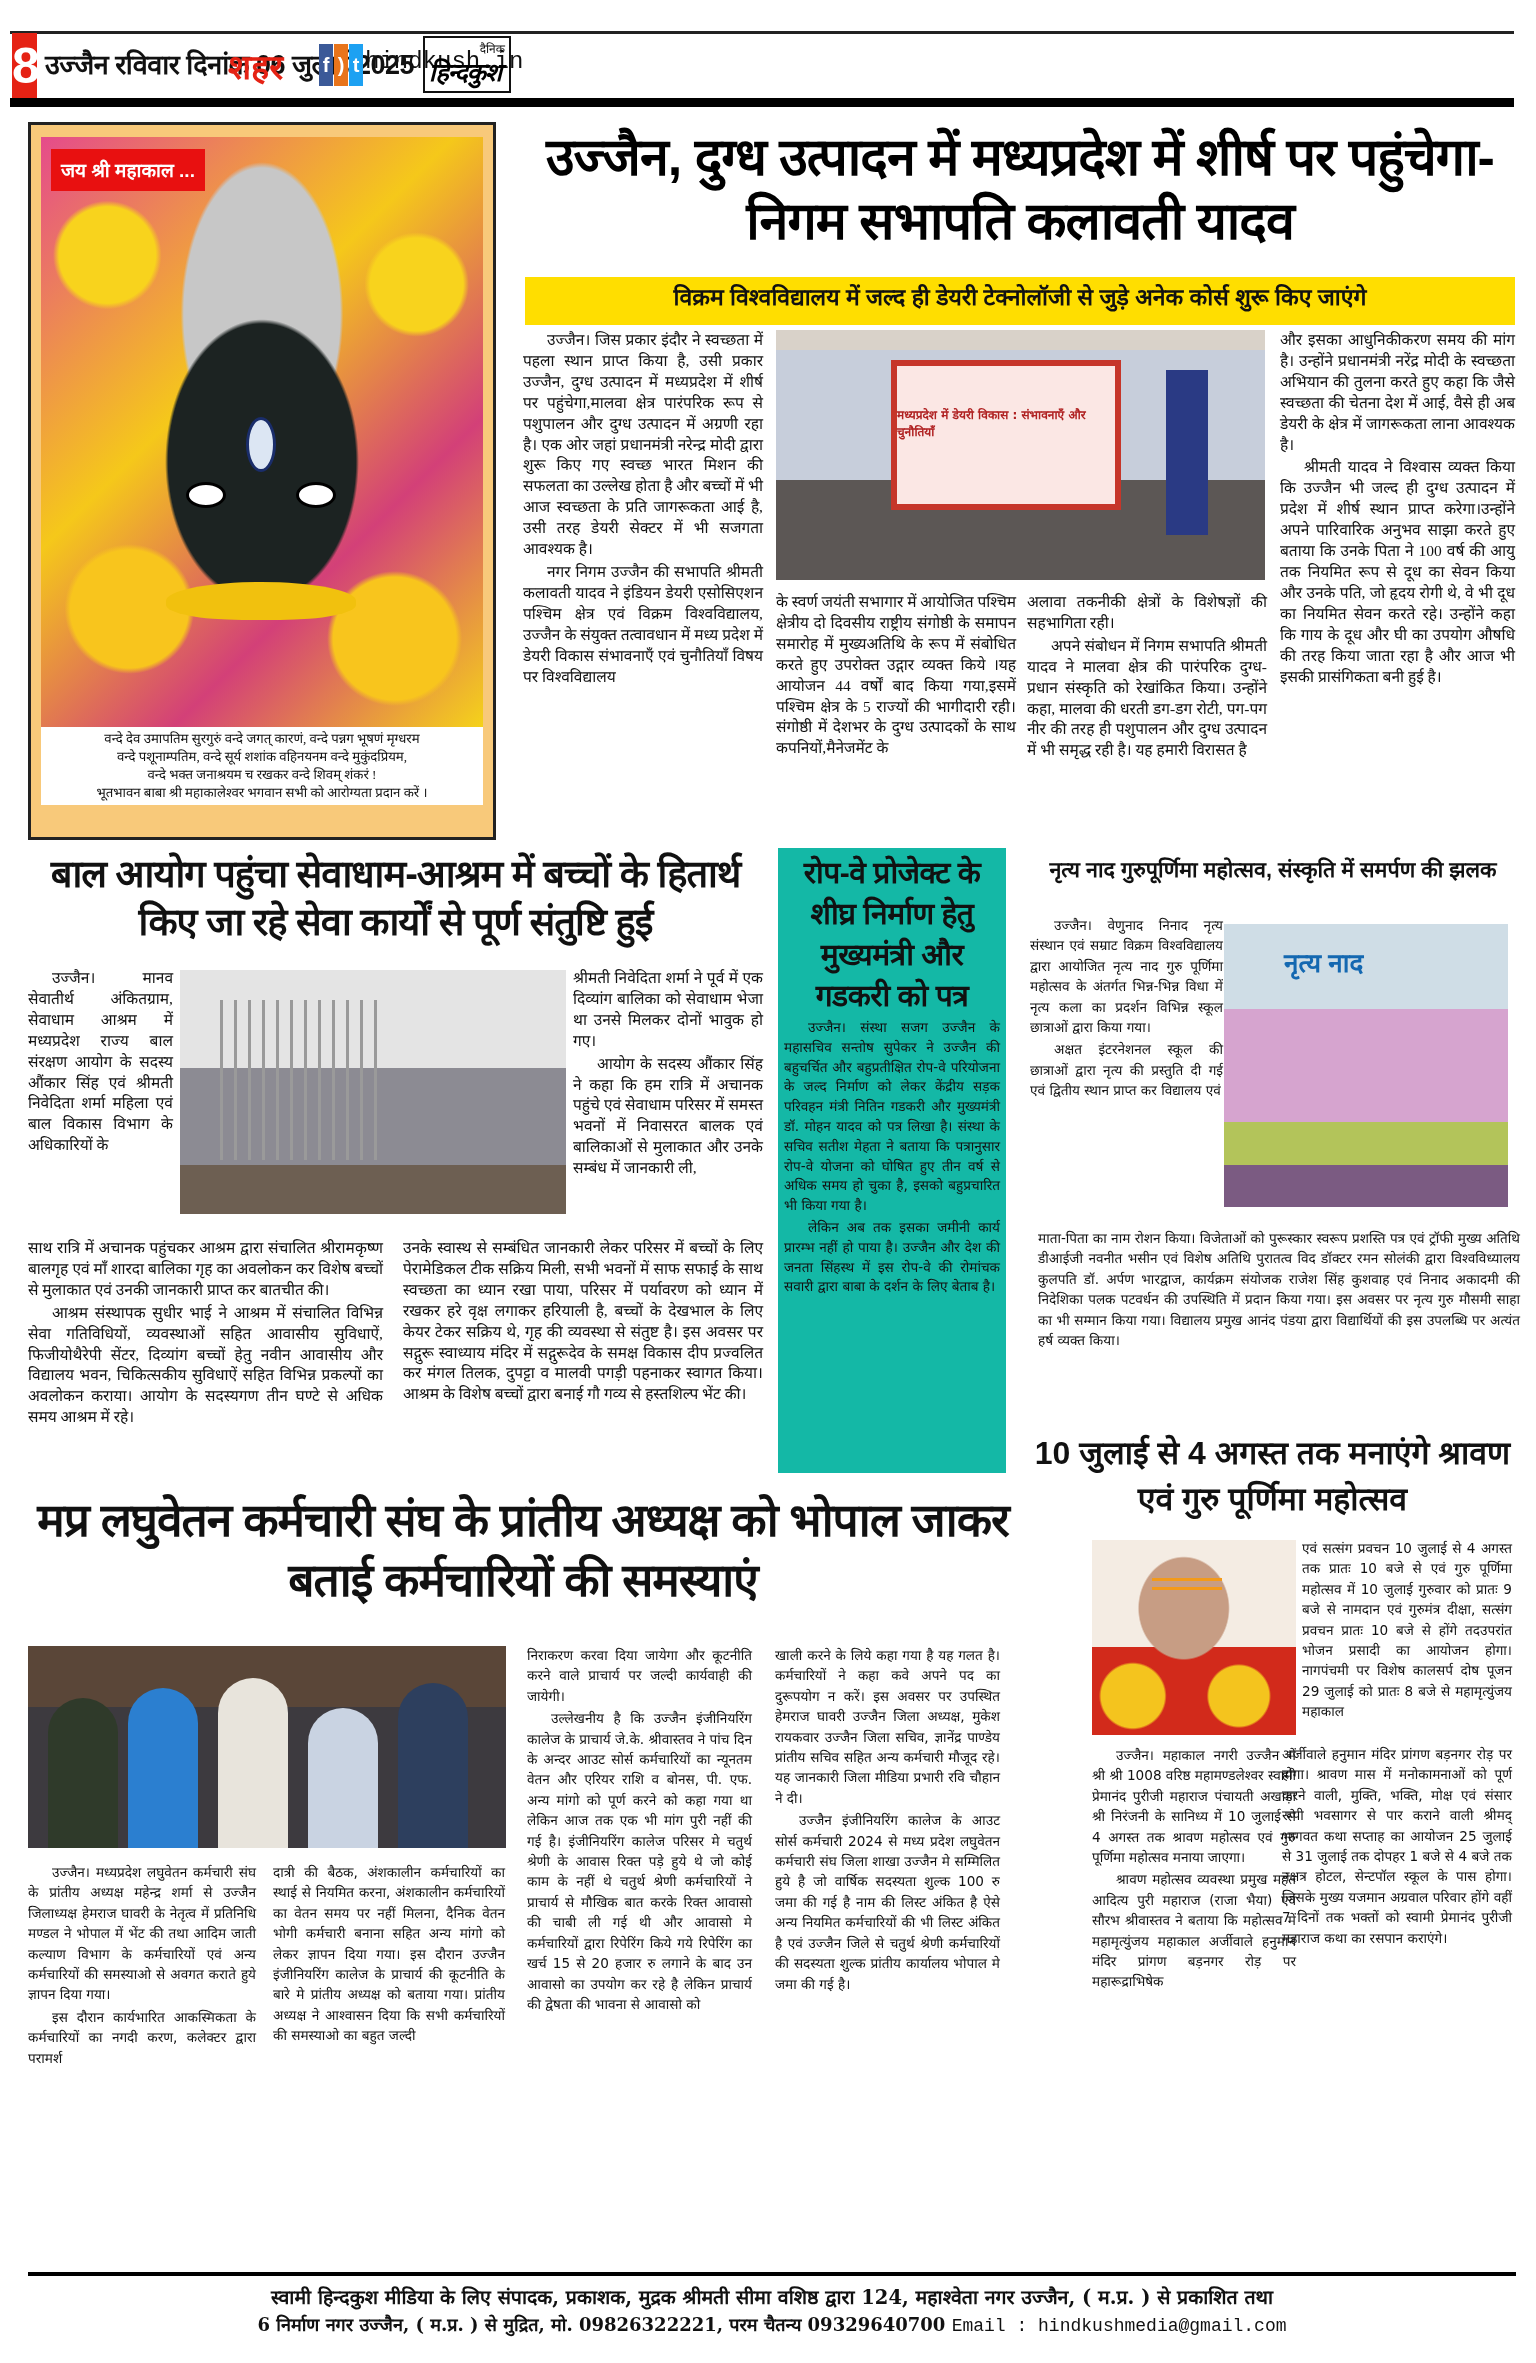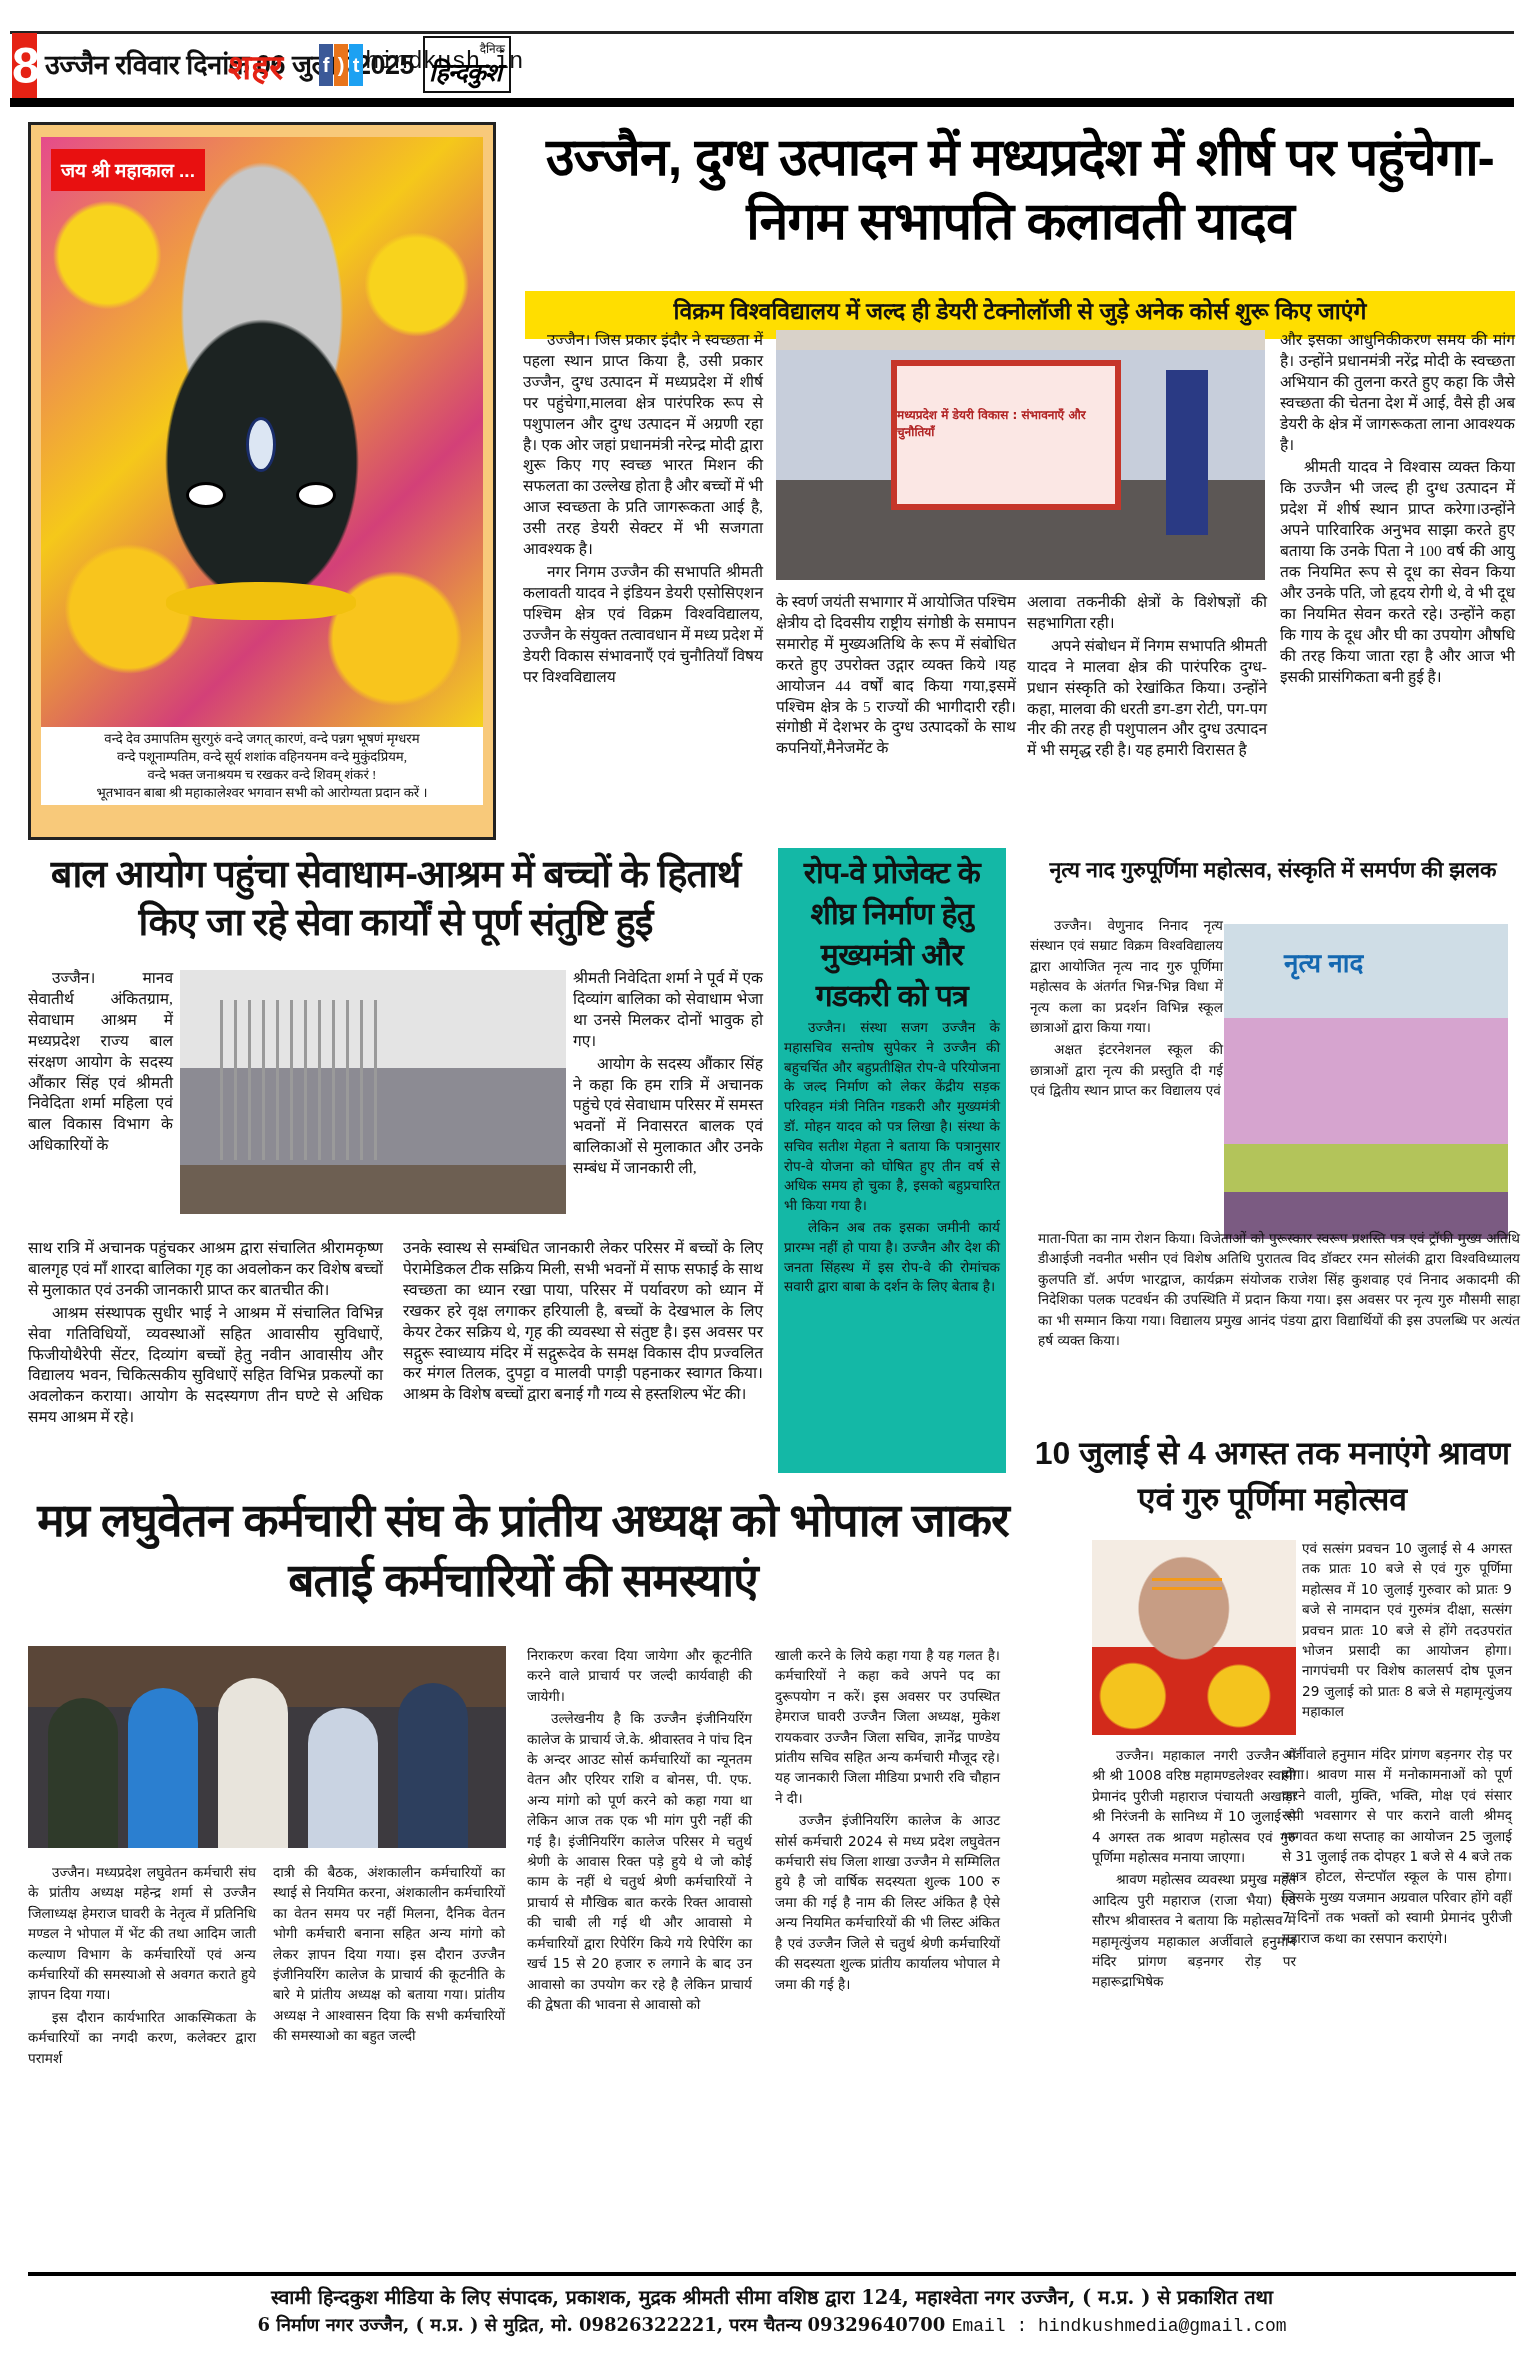--- a/index.html
+++ b/index.html
@@ -41,21 +41,21 @@
   .face-eye.r { left: 255px; top: 345px; }
   .third-eye { position: absolute; left: 205px; top: 280px; width: 30px; height: 55px; background: #dce6f3; border: 3px solid #1a2d6a; border-radius: 50%; }
   .mustache { position: absolute; left: 125px; top: 445px; width: 190px; height: 38px; background: #f1c10e; border-radius: 50% 50% 40% 40%; }
   .jay-badge { position: absolute; left: 10px; top: 12px; background: #e81010; color: #fff; font-family: "Liberation Sans", sans-serif; font-weight: bold; font-size: 19px; padding: 8px 10px; }
   .temple-caption { position: absolute; left: 10px; top: 602px; width: 442px; background: #fff; text-align: center;
     font-family: "Liberation Serif", serif; font-size: 13.2px; line-height: 18px; padding: 3px 4px; color: #111; }
 
   
   .lead-hl { left: 520px; top: 125px; width: 1000px; text-align: center; font-family: "Liberation Sans", sans-serif;
     font-weight: bold; font-size: 52px; line-height: 64px; color: #000; letter-spacing: -1px; }
-  .lead-sub { left: 525px; top: 291px; width: 990px; height: 48px; background: #ffde00; text-align: center;
+  .lead-sub { left: 525px; top: 277px; width: 990px; height: 48px; background: #ffde00; text-align: center;
     font-family: "Liberation Sans", sans-serif; font-weight: bold; font-size: 23px; line-height: 40px; color: #111; }
 
   .body-text { font-family: "Liberation Serif", serif; font-size: 15.5px; line-height: 20.9px; color: #111; text-align: justify; }
   .body-text p { text-indent: 24px; }
   .body-text p + p { margin-top: 2px; }
   .body-text .noindent { text-indent: 0; }
 
   .lead-col1 { left: 523px; top: 330px; width: 240px; }
   .lead-photo { left: 776px; top: 330px; width: 489px; height: 250px;
     background: linear-gradient(180deg, #d9d2c9 0 8%, #c7cedb 8% 60%, #5c5755 60% 100%); }
@@ -80,21 +80,21 @@
 
   
   .rope-box { left: 778px; top: 848px; width: 228px; height: 625px; background: #14b8a6; padding: 4px 6px; }
   .rope-hl { font-family: "Liberation Sans", sans-serif; font-weight: bold; font-size: 30px; line-height: 41px; text-align: center; letter-spacing: -0.5px; margin-bottom: 2px; }
   .rope-box .body-text { font-family: "DejaVu Sans", sans-serif; font-size: 13.6px; line-height: 19.8px; }
 
   
   .nritya-hl { left: 1028px; top: 855px; width: 490px; text-align: center; font-family: "Liberation Sans", sans-serif;
     font-weight: bold; font-size: 21.5px; line-height: 30px; }
   .nritya-col { left: 1030px; top: 915px; width: 193px; }
-  .nritya-photo { left: 1224px; top: 924px; width: 284px; height: 315px;
+  .nritya-photo { left: 1224px; top: 924px; width: 284px; height: 283px;
     background: linear-gradient(180deg, #cfdde6 0 30%, #d6a4cf 30% 70%, #b3c45a 70% 85%, #7b5b82 85%); }
   .nritya-logo { position: absolute; left: 60px; top: 20px; color: #1468b1; font-weight: bold; font-size: 26px; font-family: "Liberation Sans", sans-serif; }
   .nritya-wide { left: 1038px; top: 1228px; width: 482px; }
   .nritya-col .body-text, .nritya-wide.body-text { font-family: "DejaVu Sans", sans-serif; }
   .dv { font-family: "DejaVu Sans", sans-serif; font-size: 13.6px; line-height: 20.4px; }
 
   
   .shravan-hl { left: 1030px; top: 1430px; width: 485px; text-align: center; font-family: "Liberation Sans", sans-serif;
     font-weight: bold; font-size: 32px; line-height: 46px; }
   .shravan-photo { left: 1092px; top: 1540px; width: 204px; height: 195px;

